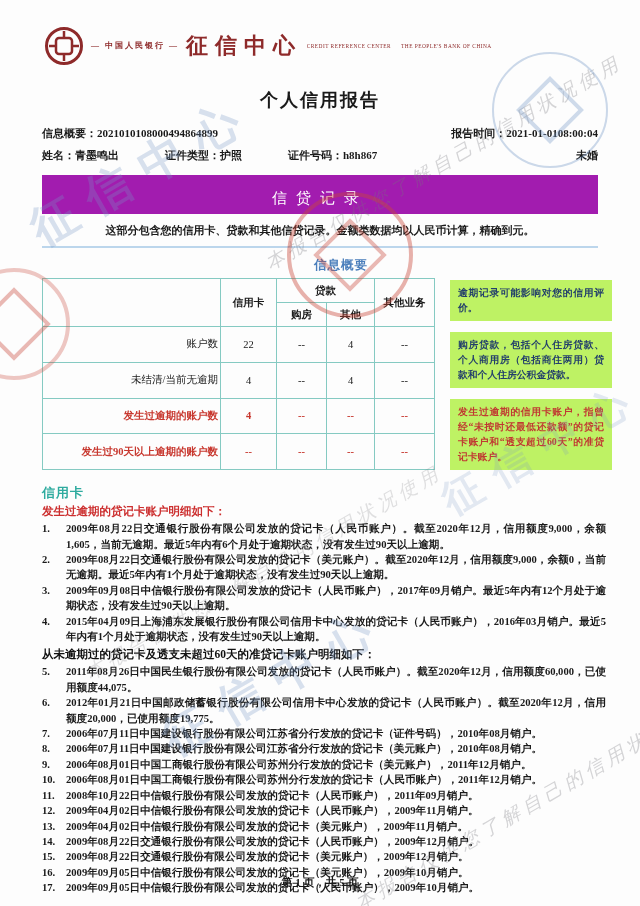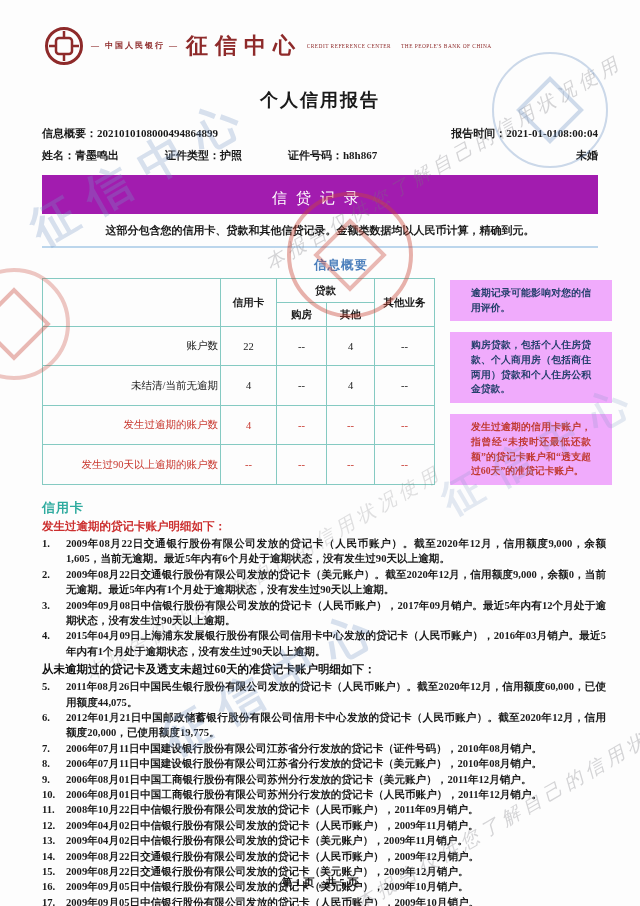--- a/index.html
+++ b/index.html
@@ -37,23 +37,23 @@
   .banner-desc{text-align:center;font-size:11px;font-weight:bold;padding:9px 0 8px;}
   
   .sum-head{color:#4a7ebb;font-size:12.5px;font-weight:bold;margin:9px 0 4px 42px;letter-spacing:1px;position:relative;z-index:2;text-align:center;}
   .sum-wrap{display:flex;margin:0 28px 0 42px;gap:15px;position:relative;z-index:2;}
   table.sum{border-collapse:collapse;width:392px;table-layout:fixed;}
   table.sum th,table.sum td{border:1px solid #85cac2;font-size:10.5px;text-align:center;padding:3px 2px;}
   table.sum th{font-weight:bold;height:17px;}
   table.sum td{height:22px;}
   table.sum .lbl{text-align:right;padding-left:6px;width:178px;}
   col.c1{width:178px}col.c2{width:56px}col.c3{width:50px}col.c4{width:48px}col.c5{width:60px}
-  tr.red td{color:#c8382f;font-weight:normal;}
+  tr.red td{color:#c8382f;font-weight:bold;}
   .notes{display:flex;flex-direction:column;gap:11px;width:172px;padding-top:2px;}
-  .note{background:#f0abfc;padding:6px 21px;font-size:9.8px;font-weight:bold;line-height:1.5;color:#233f6b;text-align:justify;}
+  .note{background:#bef264;padding:6px 8px;font-size:9.8px;font-weight:bold;line-height:1.5;color:#233f6b;text-align:justify;}
   .note.red{color:#c03a32;}
   
   .cc-head{color:#2fab9f;font-size:13px;font-weight:bold;margin:14px 0 2px 42px;letter-spacing:1px;position:relative;z-index:2;}
   .sub-red{color:#cc2f2f;font-size:11.5px;font-weight:bold;margin:2px 0 2px 42px;position:relative;z-index:2;}
   .sub-blk{color:#111;font-size:11.5px;font-weight:bold;margin:3px 0 2px 42px;position:relative;z-index:2;}
   .items{margin:2px 34px 0 42px;position:relative;z-index:2;}
   .item{display:flex;font-size:10.6px;line-height:15.4px;font-weight:600;}
   .item .num{width:24px;flex-shrink:0;}
   .item .txt{flex:1;text-align:justify;}
   

